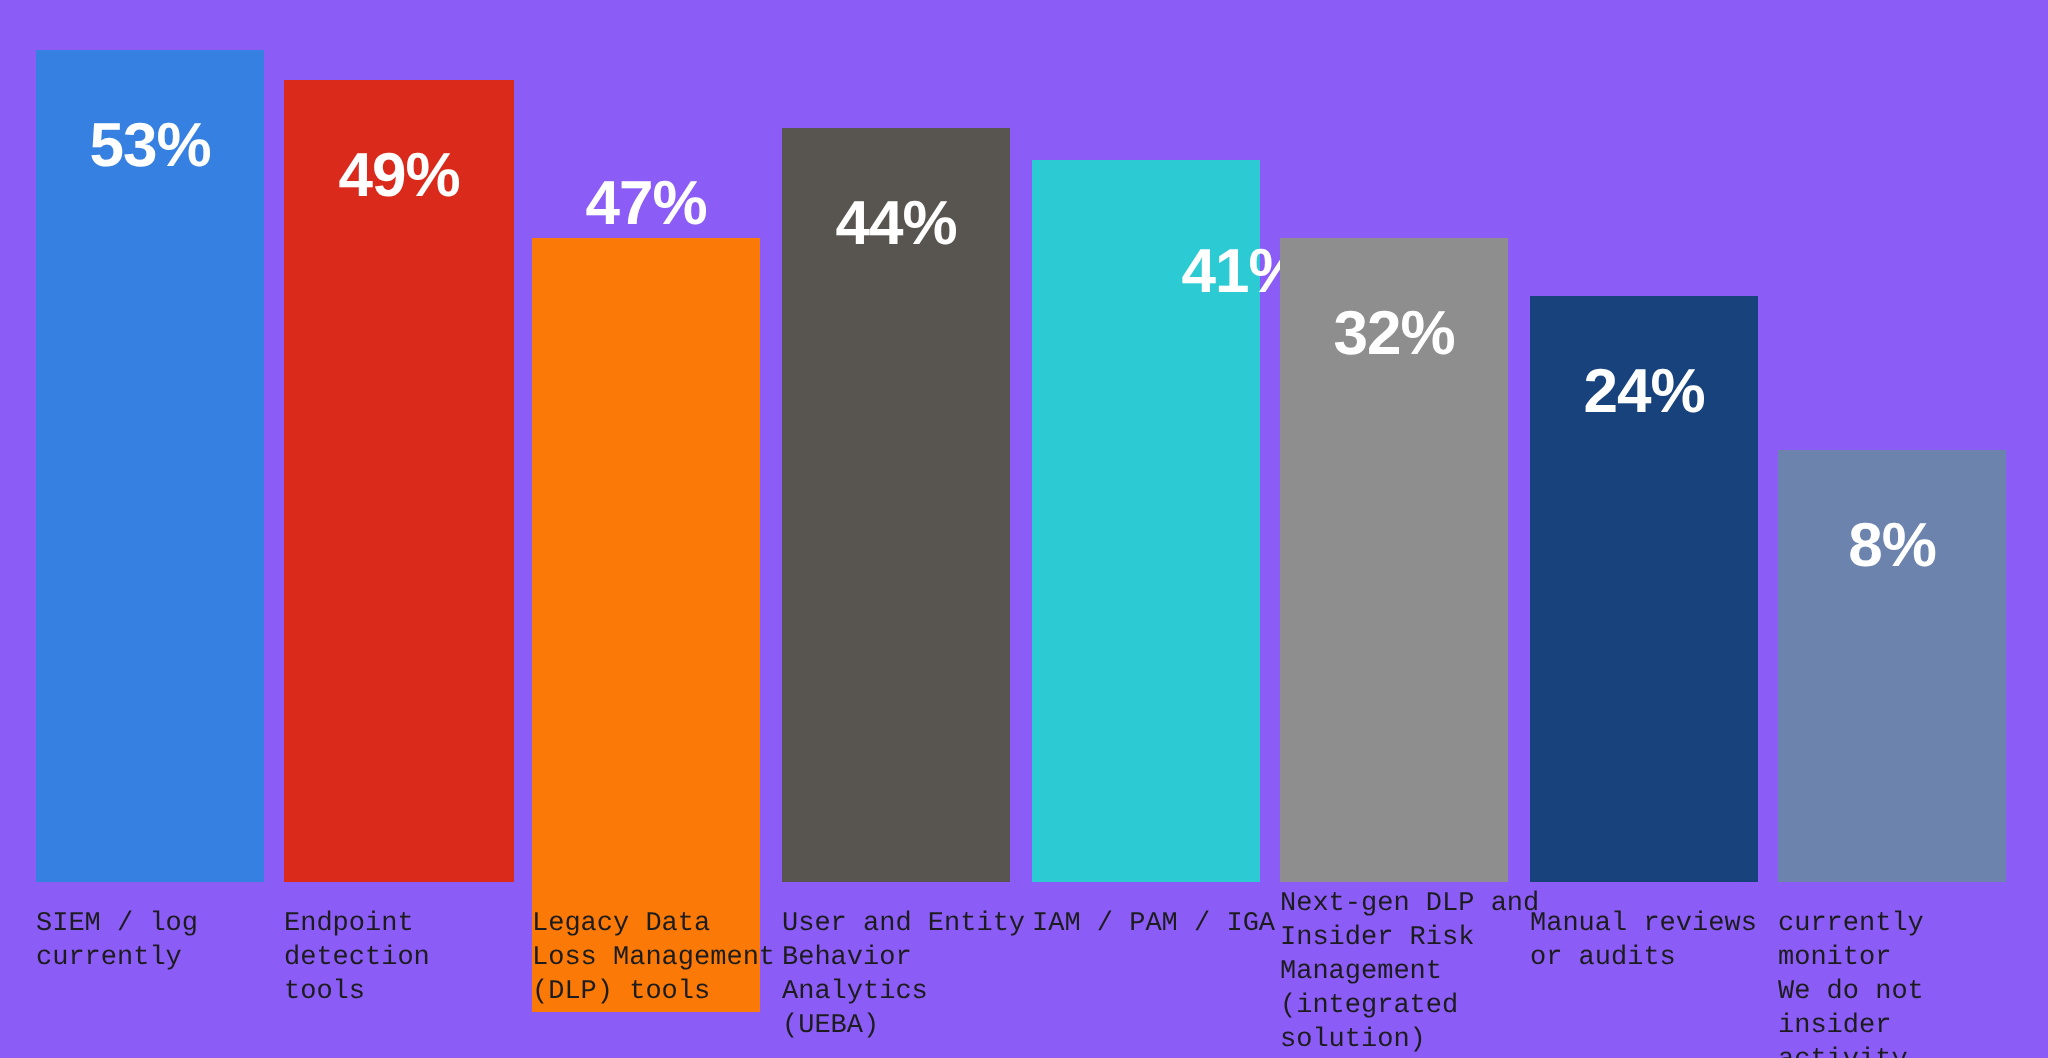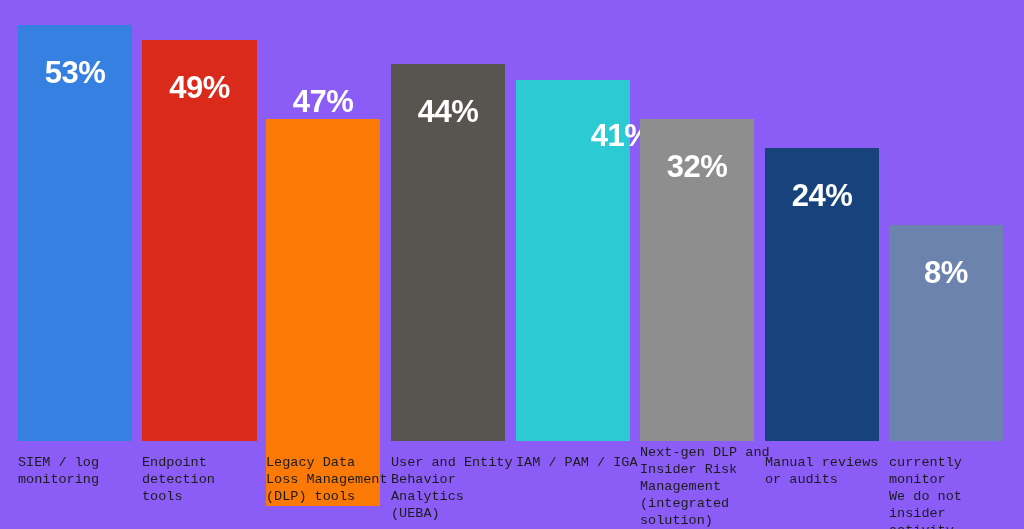--- a/index.html
+++ b/index.html
@@ -66,21 +66,21 @@
 
 <div id="chart-root">
   <div class="plot-area">
 
     <div class="bar-group" style="left:18px; top:25px; width:114px; height:416px;">
       <div class="bar" style="height:416px; background:#3580e0;"></div>
       <div class="bar-value" style="top:32px;">53%</div>
     </div>
     <div class="cat-label" style="left:18px; top:454px; width:120px;">
       <div>SIEM / log</div>
-      <div>monitoring</div>
+      <div>currently</div>
     </div>
 
     <div class="bar-group" style="left:142px; top:40px; width:115px; height:401px;">
       <div class="bar" style="height:401px; background:#da2a1c;"></div>
       <div class="bar-value" style="top:32px;">49%</div>
     </div>
     <div class="cat-label" style="left:142px; top:454px; width:120px;">
       <div>Endpoint</div>
       <div>detection</div>
       <div>tools</div>

